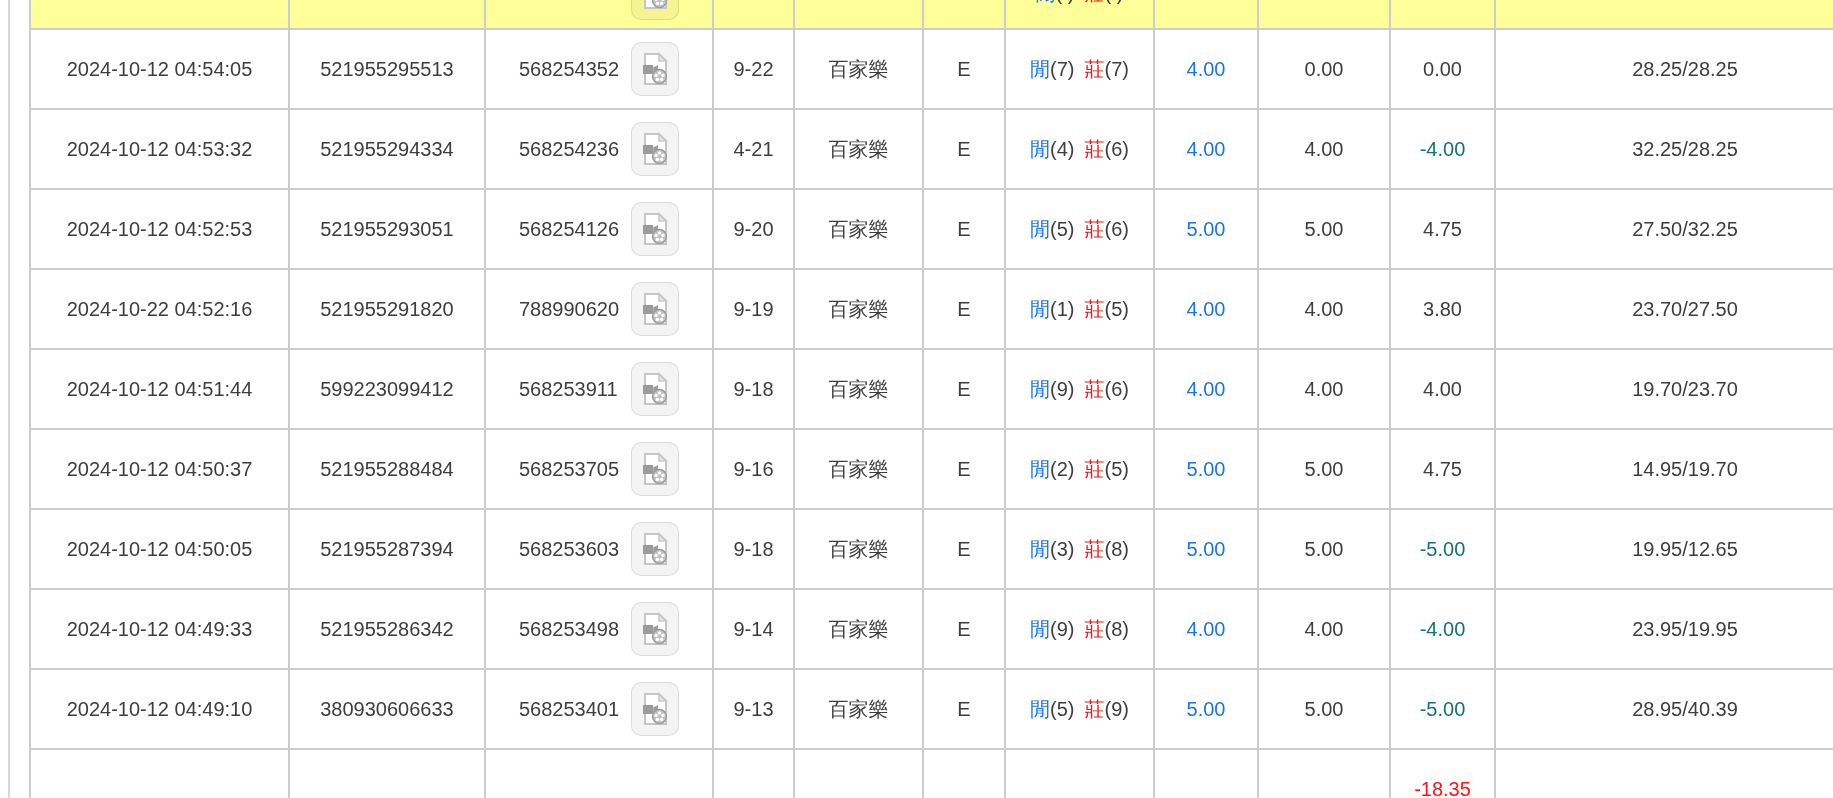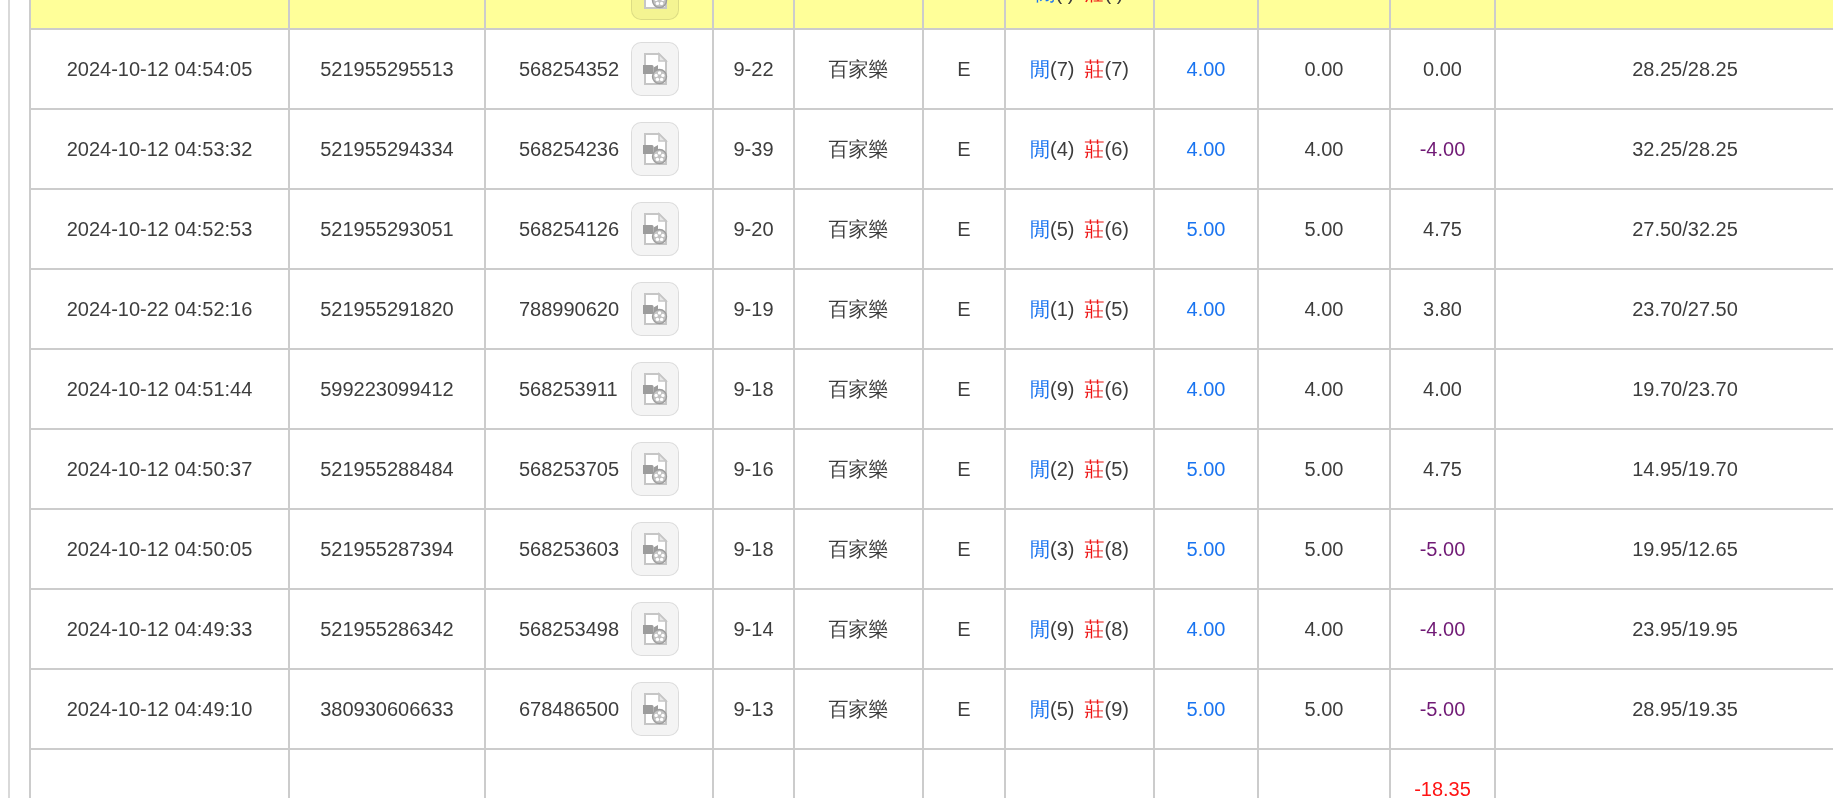--- a/index.html
+++ b/index.html
@@ -17,21 +17,21 @@
   
   .gid-num{display:inline-block;width:104px;text-align:left;white-space:nowrap;}
   .vbtn{display:inline-flex;align-items:center;justify-content:center;width:46px;height:52px;
         margin-left:8px;border:1px solid rgba(0,0,0,0.10);border-radius:10px;
         background:rgba(0,0,0,0.045);cursor:pointer;flex:0 0 auto;}
   
   .r-player{color:#1a74f0;}
   .r-banker{color:#ee1515;margin-left:10px;}
   .r-score{color:#3d3d3d;}
   .c-bet{color:#1a74f0;cursor:pointer;}
-  .neg{color:#701a75;}
+  .neg{color:#0f766e;}
   
   tfoot td{background:#9b9b9b;color:#fff;height:56px;border:2px solid #fff;
         border-top:2px solid #ccc;border-bottom:0;font-size:20px;}
   tfoot td:first-child{border-left:2px solid #ccc;}
   tfoot td:last-child{border-right:0;}
   tfoot .neg-total{color:#ff1414;}
   .t{white-space:nowrap;}
 </style>
 </head>
 <body>
@@ -226,21 +226,21 @@
             <circle cx="16.1" cy="23.4" r="1.7" fill="#fff"></circle>
             <circle cx="22.9" cy="23.4" r="1.7" fill="#fff"></circle>
             <circle cx="17.4" cy="27.4" r="1.7" fill="#fff"></circle>
             <circle cx="21.6" cy="27.4" r="1.7" fill="#fff"></circle>
           </svg>
         </span>
       </div>
     </td>
     <td>
             <div class="cw">
-              <span class="t c-round">9-39</span>
+              <span class="t c-round">4-21</span>
             </div>
           </td>
     <td>
             <div class="cw">
               <span class="t c-game">百家樂</span>
             </div>
           </td>
     <td>
             <div class="cw">
               <span class="t c-flag">E</span>
@@ -725,21 +725,21 @@
               <span class="t c-time">2024-10-12 04:49:10</span>
             </div>
           </td>
     <td>
             <div class="cw">
               <span class="t c-bet-id">380930606633</span>
             </div>
           </td>
     <td>
       <div class="cw">
-        <span class="gid-num c-game-id">678486500</span>
+        <span class="gid-num c-game-id">568253401</span>
         <span class="vbtn">
           <svg width="30" height="34" viewBox="0 0 30 34" aria-hidden="true">
             <path d="M5 2 h14 l7 7 v23 h-21 z" fill="#ffffff" stroke="#c6c6c6" stroke-width="2"></path>
             <path d="M19 2 v7 h7 z" fill="#e8e8e8" stroke="#c6c6c6" stroke-width="1.6"></path>
             <path d="M3 13 h9 a1.5 1.5 0 0 1 1.5 1.5 v6 a1.5 1.5 0 0 1 -1.5 1.5 h-9 z" fill="#9c9c9c"></path>
             <path d="M13.5 15.5 l4.5 -2.4 v9 l-4.5 -2.4 z" fill="#9c9c9c"></path>
             <circle cx="19.5" cy="24.5" r="7" fill="#c2c2c2" stroke="#9c9c9c" stroke-width="1.4"></circle>
             <circle cx="19.5" cy="20.9" r="1.7" fill="#fff"></circle>
             <circle cx="16.1" cy="23.4" r="1.7" fill="#fff"></circle>
             <circle cx="22.9" cy="23.4" r="1.7" fill="#fff"></circle>
@@ -782,21 +782,21 @@
               <span class="t c-valid">5.00</span>
             </div>
           </td>
     <td>
             <div class="cw">
               <span class="t c-winloss neg">-5.00</span>
             </div>
           </td>
     <td>
             <div class="cw">
-              <span class="t c-balance">28.95/19.35</span>
+              <span class="t c-balance">28.95/40.39</span>
             </div>
           </td>
   </tr>
       </tbody>
     <tfoot>
       <tr>
         <td>小計</td>
         <td>21</td>
         <td></td>
         <td></td>

